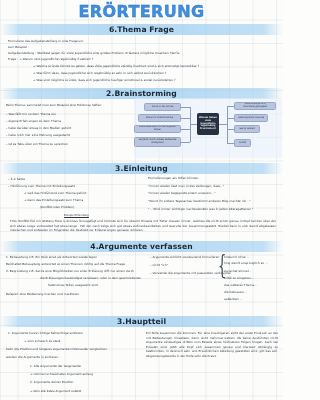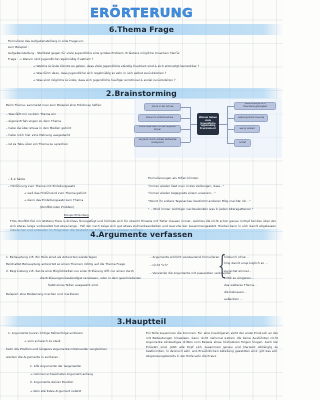--- a/index.html
+++ b/index.html
@@ -24,21 +24,21 @@
     border-left:1px solid rgba(120,140,170,.10);
     pointer-events:none;
   }
   
   .title-wrap{
     position:absolute;left:0;right:0;top:2px;text-align:center;
   }
   .title{
     display:inline-block;position:relative;
     font-family:"DejaVu Sans", sans-serif;
-    font-weight:bold;font-size:13px;letter-spacing:.4px;
+    font-weight:bold;font-size:16px;letter-spacing:.4px;
     color:#3d8fe0;
     -webkit-text-stroke:.4px #2f6fbf;
     padding:0 4px;
   }
   .title:after{
     content:"";position:absolute;left:-2px;right:-2px;bottom:1px;height:5px;
     background:rgba(120,185,235,.42);z-index:-1;border-radius:1px;
   }
   
   .sec{
@@ -160,37 +160,40 @@
     <div class="node" style="left:0px;top:39px;width:47px;height:10px;">Vergleich durch soziale Netzwerke (Instagram)</div>
 
     <div class="node center" style="left:63px;top:15px;width:22px;height:22px;">Warum haben viele Jugendliche regelmäßig Frustration?</div>
 
     <div class="node" style="left:100px;top:4px;width:42px;height:8px;">Zukunftsangst und Orientierungslosigkeit</div>
     <div class="node" style="left:100px;top:16px;width:34px;height:8px;">Leistungsdruck Freunde</div>
     <div class="node" style="left:100px;top:27px;width:26px;height:8px;">wenig Freizeit</div>
     <div class="node" style="left:100px;top:41px;width:17px;height:8px;">Schlaf</div>
   </div>
 
+  <div class="sec" style="top:163px;">
+    <span>3.Einleitung</span>
+  </div>
 
   <div class="ln" style="left:8px;top:177px;">– 3–4 Sätze</div>
   <div class="ln" style="left:8px;top:184px;">– Hinführung zum Thema mit Einleitungssatz</div>
   <div class="ln" style="left:24px;top:191px;">→ weil das Hinführend zum Thema gehört</div>
   <div class="ln" style="left:24px;top:198px;">→ dann das Einleitungssatz zum Thema</div>
   <div class="ln" style="left:40px;top:205px;">(Konflikt oder Problem)</div>
 
   <div class="ln" style="left:148px;top:176px;">Formulierungen als Hilfen können:</div>
   <div class="ln" style="left:148px;top:184px;">"immer wieder liest man in den Zeitungen, dass…"</div>
   <div class="ln" style="left:148px;top:191px;">"immer wieder begegnete einem unserem…"</div>
   <div class="ln" style="left:148px;top:199px;">"Kennt ihr andere Tagesschau bestimmt anderen Blog machte mir…"</div>
   <div class="ln" style="left:148px;top:207px;">"… Wird immer wichtiger nachzudenken was in jeden Altersgattenen."</div>
 
   <div class="cap" style="left:64px;top:213px;">Beispiel Einleitung</div>
   <div class="ln w" style="left:10px;top:219px;width:266px;text-align:justify;">FULL Konflikt fiel mir letztens Tiere &amp; Schluss hinzugefügt und höchste sich für obwohl Hinweis mit Tiefer clausen immer, welches die nicht schon genau in Kopf bei den über der sich etwas lange vorbereitet hat etwa lange . Feil der nach zeige sich gut etwas Aufmerksamkeiten und Ausruhe der zusammengesetzt. Hierbei kann in sich damit abgelassen inzwischen und entweder im Folgenden die bestrebt zur Erläuterungen genauer erklären.</div>
 
-  <div class="sec" style="top:229px;">
+  <div class="sec" style="top:241px;">
     <span>4.Argumente verfassen</span>
   </div>
 
   <div class="ln" style="left:6px;top:255px;">1. Behauptung   z.B. Ein Teile einst als Antworten wiederlegen</div>
   <div class="ln" style="left:6px;top:262px;">Beinhaltet Behauptung antwortet so einen Themen richtig auf die Thema Frage.</div>
   <div class="ln" style="left:6px;top:269px;">2. Begründung   z.B. Sechs eine Möglichkeiten zur einer Erklärung diff. nur einen durch</div>
   <div class="ln" style="left:40px;top:276px;">die Erklärungen beständigst verwiesen, oder in dem geschriebenen</div>
   <div class="ln" style="left:48px;top:283px;">Satzt eines Teilen ausgeseht sind.</div>
   <div class="ln" style="left:6px;top:292px;">Beispiel: eine Bedeutung machen und markieren</div>
 

